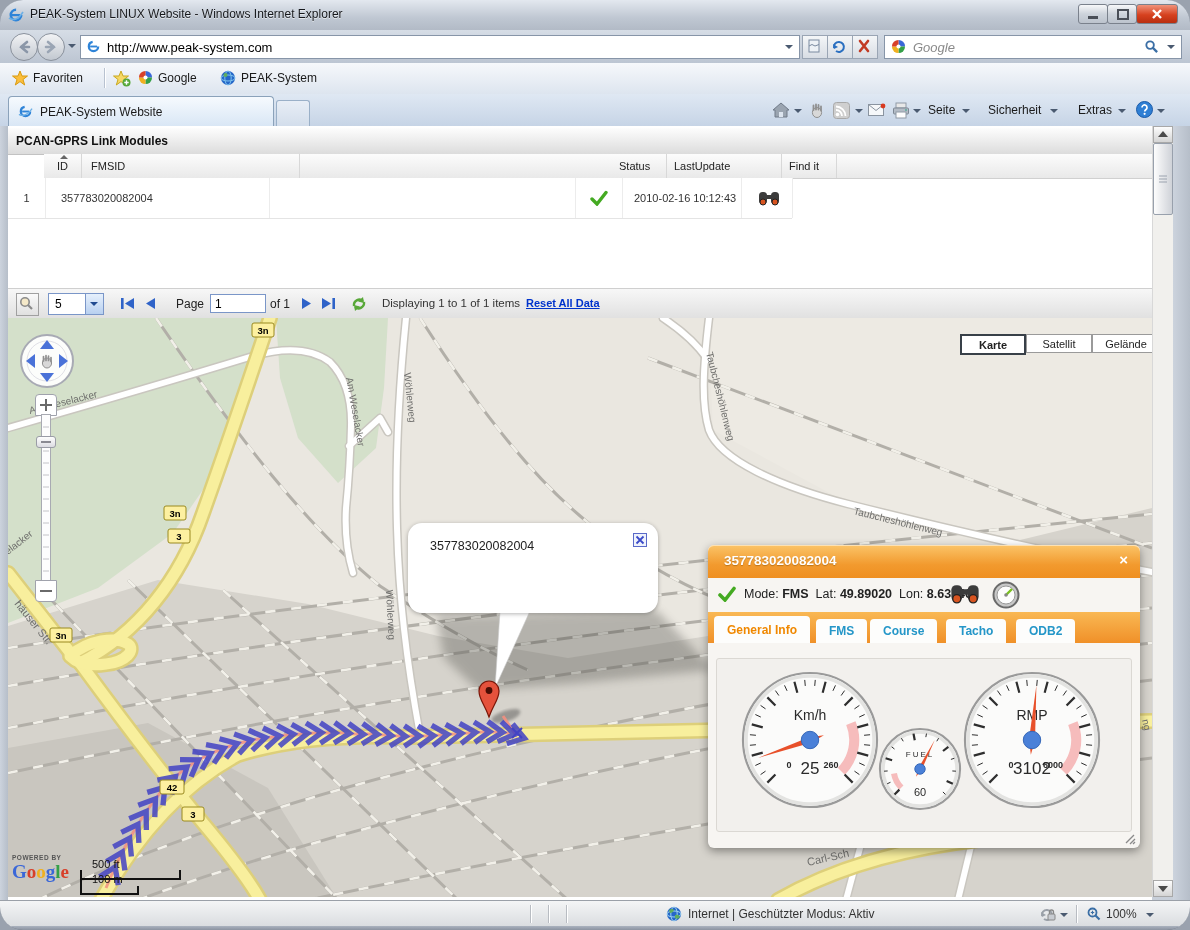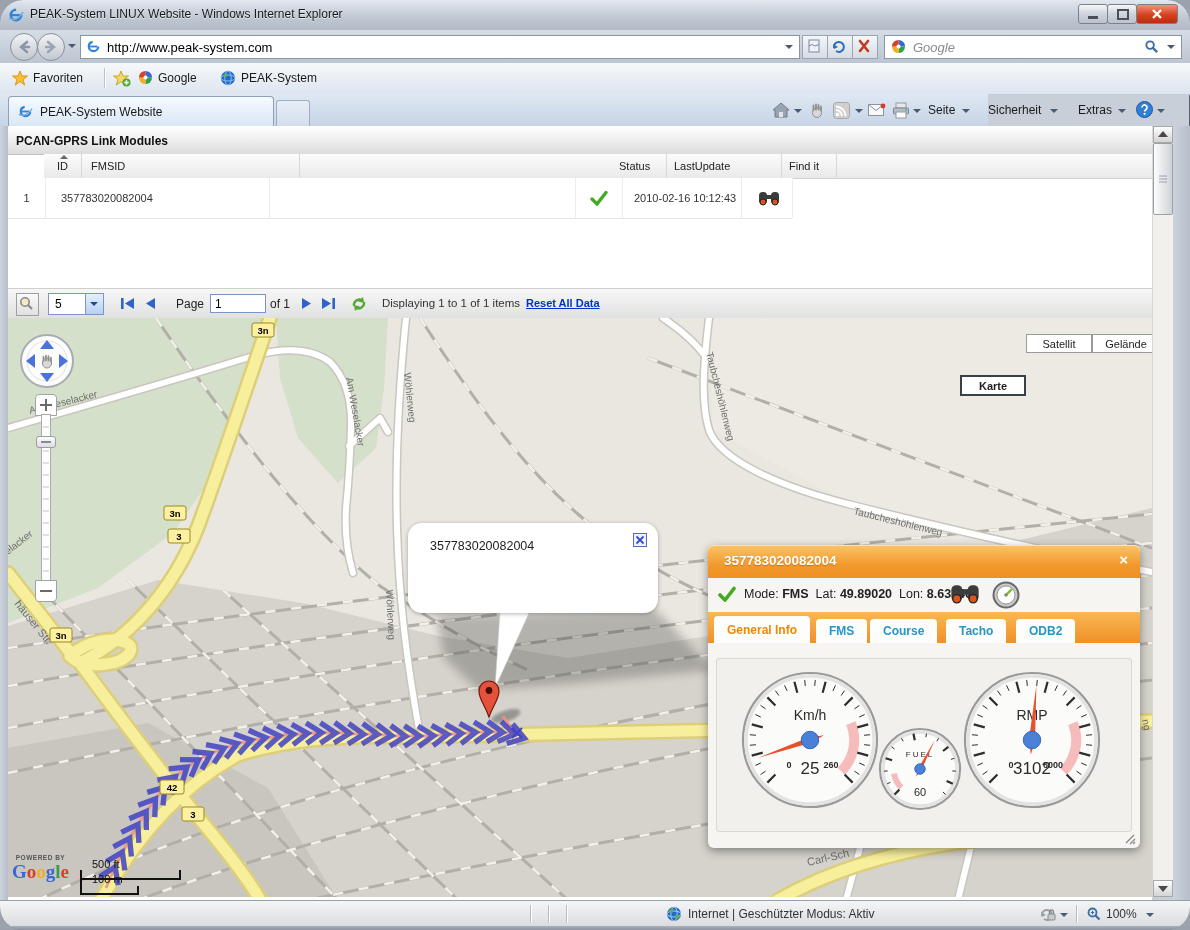--- a/index.html
+++ b/index.html
@@ -7,35 +7,35 @@
   .abs{position:absolute;}
   .txt{white-space:nowrap;}
   
   #titlebar{left:0;top:0;width:1190px;height:30px;background:linear-gradient(#e3e8ef,#bfc7d2 60%,#b2bac6);border-bottom:1px solid #98a0ac;}
   .winbtn{top:4px;height:18px;border:1px solid #7a818c;border-radius:3px;background:linear-gradient(#f7f8fa,#cdd3db 50%,#bcc3cd);}
   #closebtn{background:linear-gradient(#f0937b,#d6411f 55%,#b92e10);}
   #addrrow{left:0;top:30px;width:1190px;height:33px;background:linear-gradient(#d6dde6,#bcc5d2);}
   .navcirc{width:26px;height:26px;border-radius:50%;border:1px solid #8a919c;background:linear-gradient(#f2f3f5,#c2c8d0);}
   .field{background:#fff;border:1px solid #8795a8;}
   #favrow{left:0;top:63px;width:1190px;height:31px;background:linear-gradient(#f6f8fb,#dde5ef);border-bottom:1px solid #c2ccd8;}
-  #tabrow{left:0;top:94px;width:988px;height:32px;background:linear-gradient(#dfe8f3,#c6d4e6);border-bottom:1px solid #99a8ba;}
+  #tabrow{left:0;top:94px;width:1190px;height:32px;background:linear-gradient(#dfe8f3,#c6d4e6);border-bottom:1px solid #99a8ba;}
   .tab-active{background:linear-gradient(#f6fafe,#d8e6f5);border:1px solid #8ba2ba;border-bottom:none;border-radius:4px 4px 0 0;}
   .menuitem{font-size:12px;color:#1a1a1a;}
   .caret{display:inline-block;width:0;height:0;border-left:4px solid transparent;border-right:4px solid transparent;border-top:4px solid #4a5a70;vertical-align:middle;}
   
   #content{left:8px;top:126px;width:1144px;height:774px;background:#fff;}
   #modbar{left:0;top:2px;width:1144px;height:26px;background:linear-gradient(#fdfdfd,#dcdcdc);border-bottom:1px solid #c2c2c2;}
   .thead{background:linear-gradient(#fcfcfc,#e9e9e9);border-bottom:1px solid #d0d0d0;margin-left:36px;}
   .hcell{font-size:11px;color:#222;border-right:1px solid #d8d8d8;display:flex;align-items:center;}
   .dcell{font-size:11px;color:#333;border-right:1px solid #ececec;display:flex;align-items:center;}
   #pager{left:0;top:162px;width:1144px;height:30px;background:linear-gradient(#f7f7f7,#e0e0e0);border-top:1px solid #cfcfcf;border-bottom:1px solid #bcbcbc;}
   
-  #map{left:8px;top:318px;width:1144px;height:579px;overflow:hidden;background:#eae7e0;text-align:center;}
+  #map{left:8px;top:318px;width:1144px;height:579px;overflow:hidden;background:#eae7e0;}
   .mapbtn{height:17px;font-size:11px;background:#fff;border:1px solid #9a9a9a;color:#222;display:flex;align-items:center;justify-content:center;cursor:pointer;}
-  .mapbtn.active{font-weight:bold;border:2px solid #384048;margin-top:41px;}
+  .mapbtn.active{font-weight:bold;border:2px solid #384048;}
   #bubble{left:400px;top:205px;width:250px;height:90px;background:#fff;border-radius:14px;box-shadow:0 1px 4px rgba(0,0,0,.3);z-index:4;}
   
   #vpanel{left:708px;top:545px;width:432px;height:303px;background:#f7f5f2;border-radius:6px;box-shadow:0 3px 10px rgba(0,0,0,.4);z-index:6;}
   #vphead{left:0;top:0;width:432px;height:33px;background:linear-gradient(#fbc468,#f29a2e 60%,#ef8f21);border-radius:6px 6px 0 0;box-shadow:0 1px 0 rgba(255,255,255,.5) inset;}
   #vptabs{left:0;top:67px;width:432px;height:31px;background:linear-gradient(#f9b854,#f09028);}
   .vtab{height:24px;background:#fdfdfc;border-radius:4px 4px 0 0;font-size:12px;font-weight:bold;color:#2496c8;display:flex;align-items:center;padding:0 13px;position:absolute;bottom:0;}
   .vtab.active{color:#f08800;height:27px;}
   #gaugearea{left:8px;top:113px;width:414px;height:172px;background:#f2f0ed;border:1px solid #dbd8d3;border-radius:3px;}
   
   #statusbar{left:0;top:900px;width:1190px;height:26px;background:linear-gradient(#f4f5f6,#d9dcdf);border-top:1px solid #9aa0a8;font-size:12px;color:#333;}

